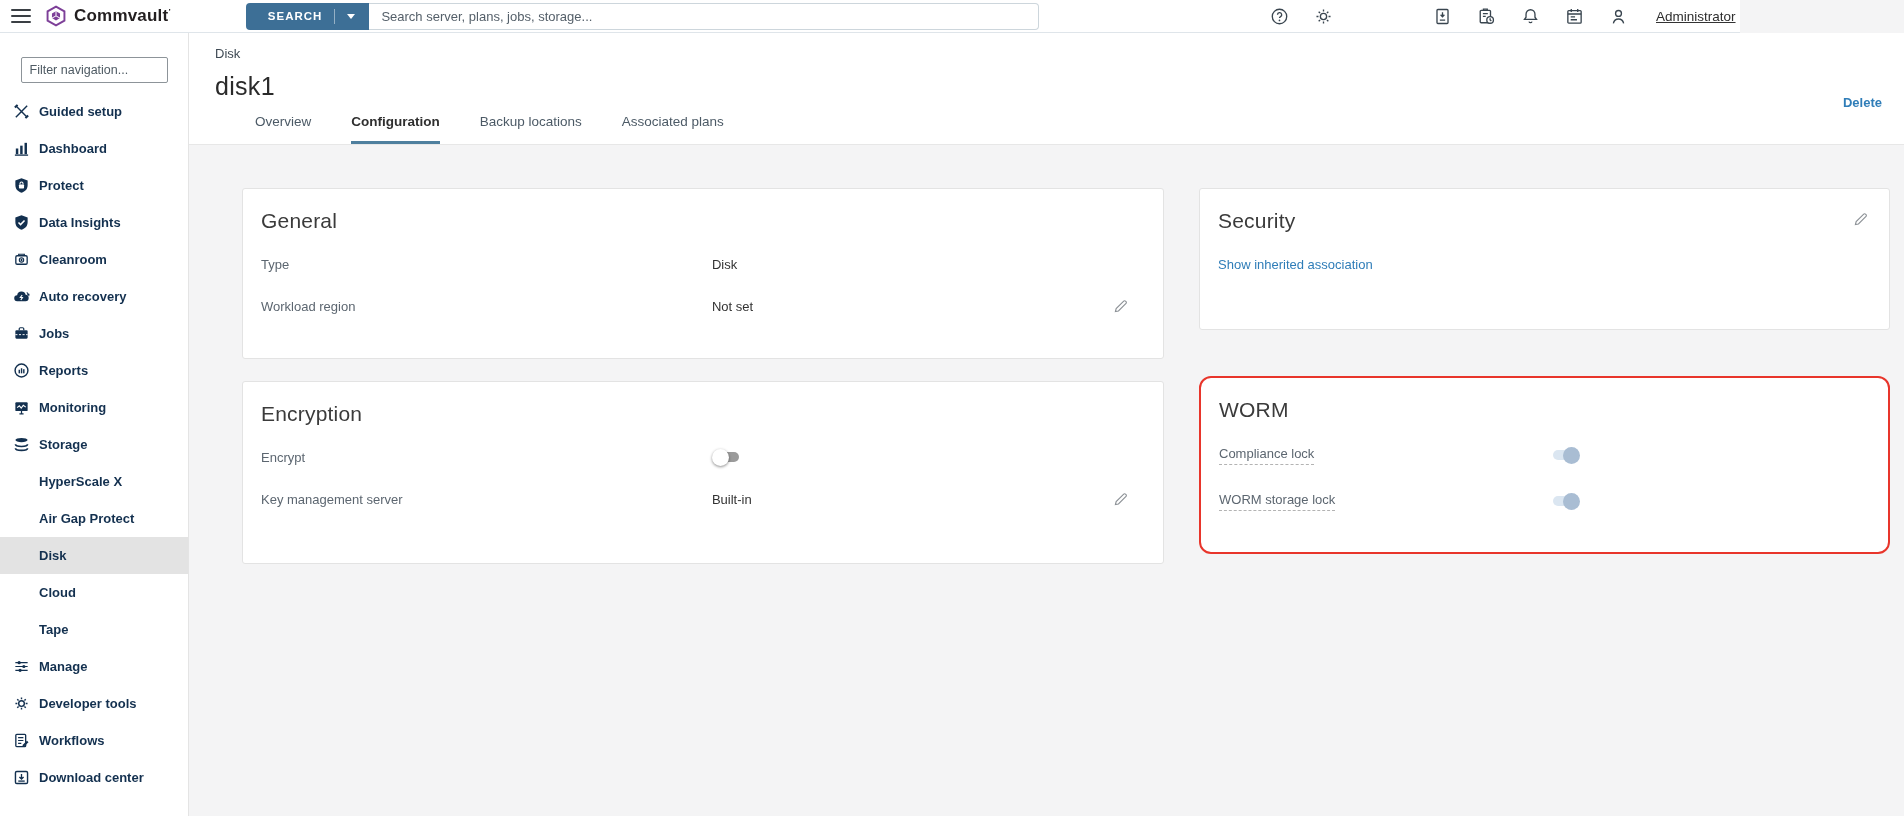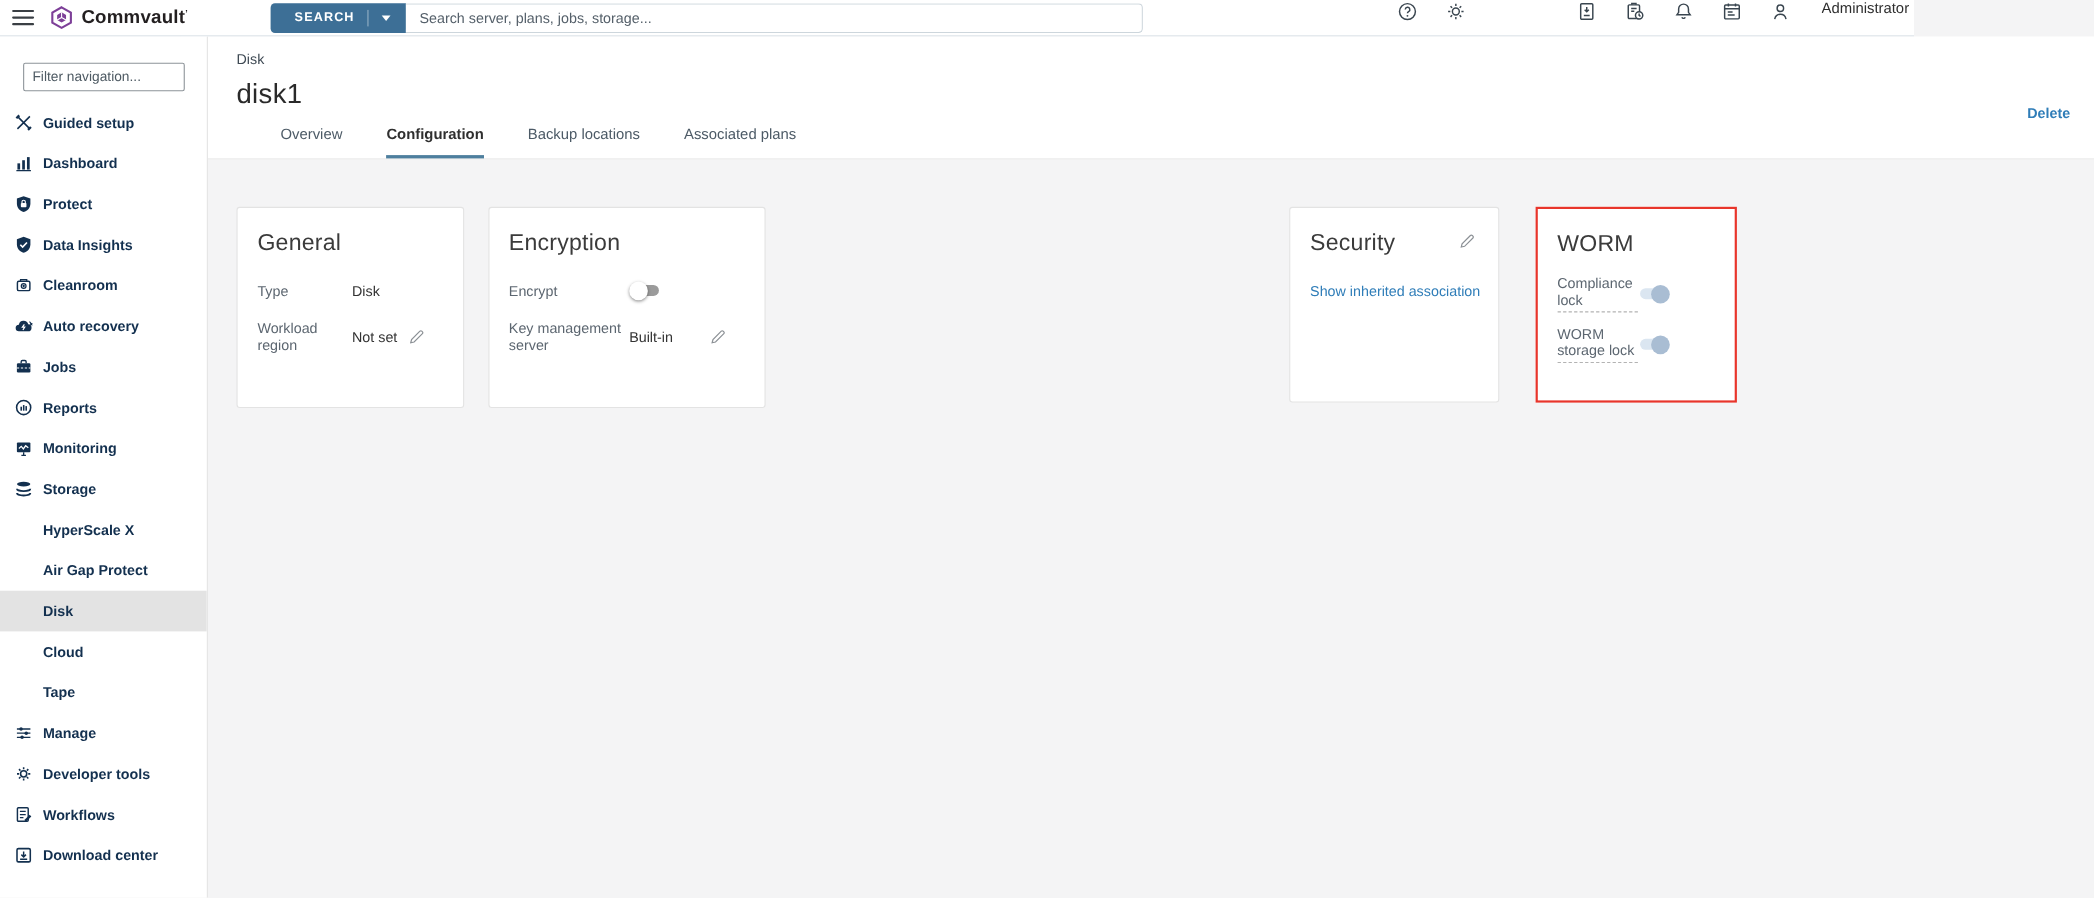--- a/index.html
+++ b/index.html
@@ -18,21 +18,21 @@
   .search-wrap { display:flex; align-items:center; margin-left:75px; height:27px; }
   .search-btn { height:27px; background:var(--search-btn,#3d6f96); color:#fff; border:none;
     border-radius:4px 0 0 4px; font-family:inherit; font-size:11.5px; font-weight:700; letter-spacing:1px;
     padding:0 14px 0 22px; display:flex; align-items:center; gap:12px; cursor:pointer; }
   .search-btn .divider { width:1px; height:15px; background:rgba(255,255,255,.45); }
   .caret { width:0; height:0; border-left:4.5px solid transparent; border-right:4.5px solid transparent;
     border-top:5px solid #fff; }
   .search-input { width:670px; height:27px; border:1px solid #cdd6dc; border-left:none;
     border-radius:0 4px 4px 0; font-family:Liberation Sans, sans-serif; font-size:13px; padding:0 12px; color:#333; outline:none; }
   .search-input::placeholder { color:#55606a; }
-  .top-right { margin-left:auto; display:flex; gap:23px; height:100%; }
+  .top-right { margin-left:auto; display:flex; align-items:center; gap:23px; height:100%;text-decoration:underline; }
   .tb-icon { display:flex; align-items:center; justify-content:center; width:21px; height:21px; cursor:pointer; flex:0 0 auto; }
   .tb-icon svg { stroke:#39454f; fill:none; stroke-width:1.4; }
   .tb-icon.wave svg { stroke:none; }
   .gap-sm { width:8px; }
   .user-label { font-size:13.5px; color:#2e2e2e; white-space:nowrap; width:84px; overflow:hidden; margin-left:4px; }
 
   
   .sidebar { position:absolute; top:33px; left:0; width:189px; bottom:0; background:#fff;
     border-right:1px solid #e4e4e4; padding-top:24px; overflow:hidden; z-index:20; }
   .filter-input { display:block; width:147px; margin:0 auto 10px auto; height:26px; border:1px solid #8d9499;
@@ -51,30 +51,30 @@
     padding:13px 22px 0 51px; }
   .breadcrumb { font-size:13px; color:#3f4a54; }
   .page-title { font-size:25px; font-weight:500; color:#2a2a2a; margin-top:11px; letter-spacing:.3px; }
   .delete-link { position:absolute; top:62px; right:22px; font-size:13px; font-weight:700;
     color:var(--link,#2f7db8); cursor:pointer; }
   .tabs { position:absolute; bottom:0; left:51px; display:flex; gap:40px;margin-left:40px; }
   .tab { font-size:13.5px; color:#4c5a66; padding-bottom:12px; cursor:pointer; border-bottom:3px solid transparent; }
   .tab.active { color:#2f2f2f; font-weight:700; border-bottom-color:var(--tab-underline,#4e7f9e); }
 
   .content { display:flex; padding:43px 14px 0 51px; gap:35px; align-items:flex-start; }
-  .col-left { width:922px; flex:0 0 auto; display:flex; flex-direction:row; gap:22px; }
-  .col-right { flex:1; display:flex; flex-direction:row; gap:33px; }
+  .col-left { width:922px; flex:0 0 auto; display:flex; flex-direction:column; gap:22px;margin-left:27px; }
+  .col-right { flex:1; display:flex; flex-direction:column; gap:18px; }
 
   .card { background:#fff; border:1px solid #e3e3e3; border-radius:3px; padding:14px 16px; position:relative; }
   .card h2 { font-size:21px; font-weight:400; color:#3b3b3b; letter-spacing:.2px; margin:6px 0 10px 2px; }
   .card.general { min-height:171px; }
   .card.encryption { min-height:183px; }
   .card.tags { min-height:106px; }
   .card.security { min-height:142px; }
-  .card.worm { border:2px solid var(--red,#e8352b); border-radius:0; padding-bottom:28px; }
+  .card.worm { border:2px solid var(--red,#e8352b); border-radius:12px; padding-bottom:28px;margin-top:28px; }
 
   .field-row { display:flex; align-items:center; min-height:42px; font-size:13px; }
   .field-label { width:51%; color:#5c6670; padding-left:2px; }
   .field-value { color:#333; }
   .row-edit { margin-left:auto; margin-right:18px; cursor:pointer; display:flex; }
   .pencil { width:17px; height:17px; stroke:#8c9196; fill:none; stroke-width:1.3; }
   .title-row { display:flex; align-items:flex-start; }
   .title-row .row-edit { margin-top:8px; margin-right:6px; }
 
   .hint { border-bottom:1px dashed #b3b3b3; padding-bottom:3px; display:inline-block; }

